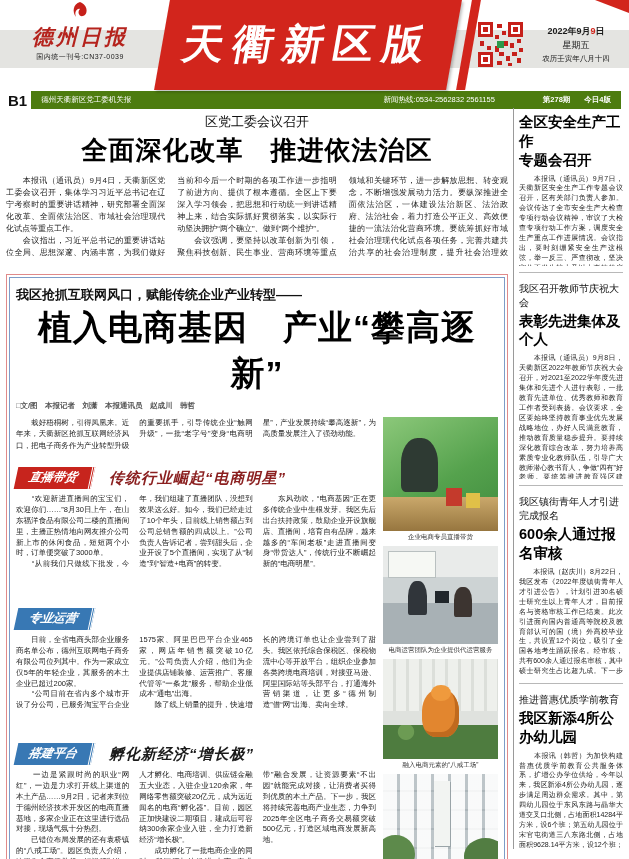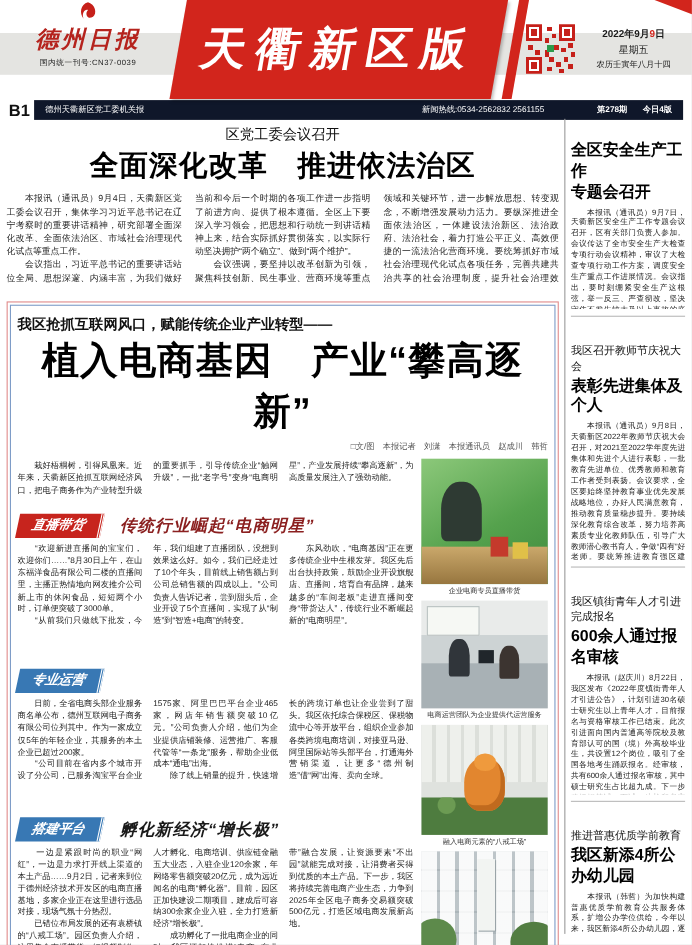--- a/index.html
+++ b/index.html
@@ -19,21 +19,21 @@
   .corner-wedge { position:absolute; right:0; top:0; width:0; height:0; border-top:13px solid #d2251c; border-left:34px solid transparent; }
   .qr { position:absolute; left:478px; top:22px; width:45px; height:45px; }
   .date-block { position:absolute; left:528px; top:25px; width:96px; text-align:center; font-size:9px; color:#1a1a1a; line-height:1.55; }
   .date-line b { font-weight:bold; }
   .red-day { color:#d2251c; font-weight:bold; }
   .lunar { font-size:7.5px; }
 
   
   .info-row { display:flex; align-items:center; padding:2px 8px 0 8px; height:18px; }
   .page-no { font-size:15px; font-weight:bold; color:#111; margin-right:4px; }
-  .info-bar { flex:1; background:#0f172a; color:#fff; font-size:7.5px; height:18px; display:flex; align-items:center; padding:0 10px;justify-content:flex-end; }
+  .info-bar { flex:1; background:#4d7c0f; color:#fff; font-size:7.5px; height:18px; display:flex; align-items:center; padding:0 10px;justify-content:flex-end; }
   .info-org { flex:1; text-align:left; }
   .info-hotline { margin-right:48px;padding-left:42px; }
   .info-issue { font-weight:bold; margin-right:14px; }
   .info-pages { font-weight:bold; }
 
   
   .content { display:flex; padding:0 6px; height:741px; }
   .main-col { width:502px; }
   .side-col { flex:1; border-left:1px solid #9a9a9a; margin-left:5px; padding-left:5px; overflow:hidden; }
 
@@ -45,21 +45,21 @@
 
   
   .feature-outer { border:1px solid #e08a8a; padding:2px; margin-top:9px; height:592px; }
   .feature-inner { border:1px solid #7e9cc7; padding:4px 6px 0; position:relative; height:100%; overflow:hidden; }
   .slogan { width:312px; margin:-13px auto 3px; background:linear-gradient(180deg,#fffdf6,#f2e5c9); border:2px solid #cfa85c; position:relative; text-align:center; padding:2px 0 3px; z-index:2; }
   .slogan-main { color:#c3241c; font-weight:bold; font-size:14px; letter-spacing:1px; }
   .slogan-sub { color:#c3241c; font-size:8px; font-style:italic; }
   .skyline { position:absolute; right:-32px; bottom:-6px; }
   .feature-kicker { font-size:13px; font-weight:bold; color:#111; margin:4px 0 1px; }
   .feature-headline { text-align:center; font-size:34px; font-weight:bold; color:#000; letter-spacing:1px; }
-  .feature-byline { text-align:right; font-size:7.5px; color:#555; margin:4px 0 6px; }
+  .feature-byline { text-align:left; font-size:7.5px; color:#555; margin:4px 0 6px;font-weight:bold; }
   .feature-flex { display:flex; gap:7px; }
   .feature-text { width:360px; }
   .feature-photos { flex:1; }
   .intro { column-count:3; column-gap:10px; font-size:7.5px; line-height:1.5; text-align:justify; white-space:pre-line; height:42px; overflow:hidden; color:#222; }
   .sec-head { display:flex; align-items:center; margin:8px 0 5px; }
   .badge { color:#fff; font-weight:bold; font-style:italic; font-size:12px; padding:2px 13px 3px; transform:skewX(-12deg); white-space:nowrap; }
   .badge-red { background:#c7241d; border-right:3px double #fff; }
   .badge-blue { background:#3878b4; border-right:3px double #fff; }
   .sec-title { font-style:italic; font-weight:bold; font-size:15px; margin-left:16px; letter-spacing:1px; color:#1a1a1a; }
   .sec-title-red { color:#8b2020; }
@@ -86,21 +86,21 @@
   .ph3 .statue { position:absolute; left:34%; bottom:22%; width:32%; height:48%; background:#e2862f; border-radius:46% 46% 38% 38%; box-shadow:inset -4px -5px 0 #c06a1e; }
   .ph3 .statue-head { position:absolute; left:42%; bottom:58%; width:17%; height:16%; background:#ef9a3d; border-radius:50%; }
   .ph4 { height:92px; background:
       repeating-linear-gradient(90deg, rgba(255,255,255,.85) 0 14px, rgba(168,178,183,.55) 14px 17px),
       repeating-linear-gradient(0deg, rgba(255,255,255,0) 0 17px, rgba(110,122,128,.35) 17px 19px), #d7dcde; }
   .ph4 .tree1 { position:absolute; left:-6%; bottom:-8%; width:34%; height:42%; background:#5d8a4b; border-radius:50%; }
   .ph4 .tree2 { position:absolute; right:-8%; bottom:-10%; width:38%; height:40%; background:#527d42; border-radius:50%; }
   .ph4 .tower { position:absolute; left:44%; top:8%; width:14%; height:70%; background:#f2f4f2; box-shadow:1px 1px 0 #9aa4a8; }
 
   
-  .side-art { padding:18px 0 2px; }
+  .side-art { padding:3px 0 2px; }
   .sep { border:0; border-top:1px solid #b8b8b8; margin:4px 0; }
   .side-h1 { font-size:14.5px; font-weight:bold; color:#000; line-height:1.3; white-space:pre-line; margin:2px 0 4px; }
   .side-kicker { font-size:10px; color:#111; margin:2px 0 1px; }
   .side-body { font-size:7px; line-height:1.42; text-align:justify; white-space:pre-line; color:#222; overflow:hidden; }
   .b1h { max-height:92px; } .b2h { max-height:126px; } .b3h { max-height:110px; } .b4h { max-height:112px; }
 </style>
 </head>
 <body>
 
 <div class="page">

